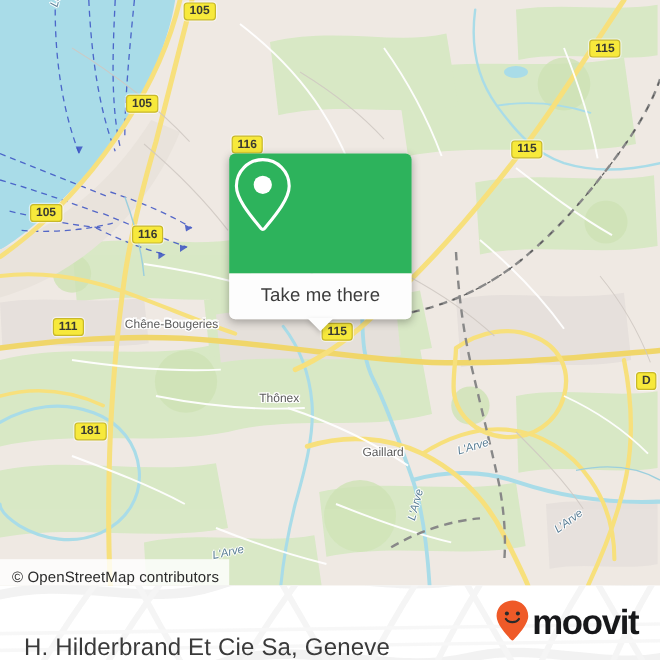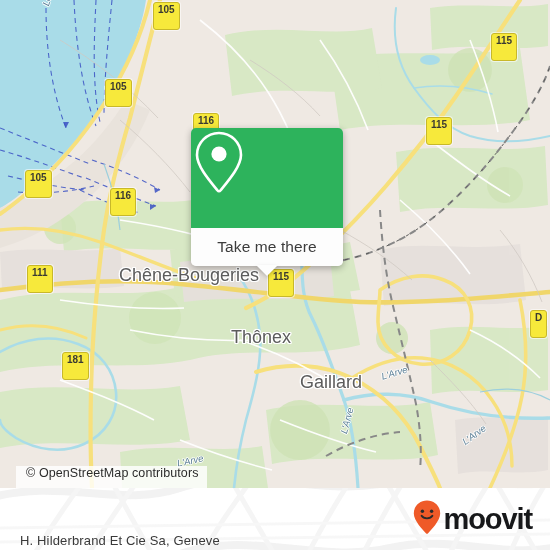--- a/index.html
+++ b/index.html
@@ -23,55 +23,54 @@
   .maplabel {
     position: absolute;
     color: #6b6b6b;
     font-family: "Liberation Sans", sans-serif;
     white-space: nowrap;
     text-shadow:
        1.2px 0 #fff, -1.2px 0 #fff, 0 1.2px #fff, 0 -1.2px #fff,
        1px 1px #fff, -1px -1px #fff, 1px -1px #fff, -1px 1px #fff;
     pointer-events: none;
   }
-  .town { font-size: 18px; color: #5c5c5c; margin-left: 15px; }
+  .town { font-size: 10px; color: #5c5c5c; }
   .river {
     font-size: 9.5px; color: #5b7f96; font-style: italic;
     text-shadow: 1px 0 #fff,-1px 0 #fff,0 1px #fff,0 -1px #fff;
   }
 
   
   .shield {
     position: absolute;
     background: #f7e93b;
     border: 1.4px solid #c8b82a;
     border-radius: 3px;
     color: #3a3a32;
     font-size: 10px;
     font-weight: bold;
     font-family: "Liberation Sans", sans-serif;
     line-height: 13px;
-    height: 28px;
+    height: 15px;
     padding: 0 4px;
     text-align: center;
     box-shadow: 0 0 0 1px rgba(255,255,255,.55);
   }
 
   
   #attribution {
     position: absolute;
     left: 0; bottom: 0;
     height: 22px;
     padding: 0 8px 0 10px;
-    display: flex; align-items: flex-start;
+    display: flex; align-items: flex-end;
     background: rgba(255,255,255,.82);
     font-size: 12.5px;
     color: #2b2b2b;
     letter-spacing: .1px;
-    margin-left: 16px;
   }
 
   
   #popup {
     position: absolute;
     left: 191px; top: 128px;
     width: 152px;
     border-radius: 5px;
     box-shadow: 0 2px 7px rgba(0,0,0,.30);
     overflow: visible;
@@ -120,21 +119,21 @@
     opacity: .9;
   }
   #footer-inner {
     position: relative;
     width: 100%; height: 100%;
     display: flex; align-items: center;
     justify-content: space-between;
     padding: 0 18px 0 20px;
   }
   #place-title {
-    font-size: 13px;
+    font-size: 20px;
     color: #3a3a3a;
     letter-spacing: .15px;
     margin-top: 42px;
   }
   #brand { display: flex; align-items: center; gap: 2px; }
   #brand-word {
     font-size: 29px;
     font-weight: bold;
     color: #17181a;
     letter-spacing: -1.1px;
@@ -286,34 +285,34 @@
       </g>
 
       <g fill="none" stroke="#9ccfdd" stroke-width="1.2">
         <path d="M104,164 C112,186 118,208 120,230"></path>
         <path d="M480,392 C508,386 532,390 550,400"></path>
       </g>
     </svg>
 
     <div class="maplabel town" style="left:104px;top:265px;">Chêne-Bougeries</div>
     <div class="maplabel town" style="left:216px;top:327px;">Thônex</div>
-    <div class="maplabel town" style="left:285px;top:372px;">Gaillard</div>
+    <div class="maplabel town" style="left:302px;top:372px;">Gaillard</div>
 
     <div class="maplabel river" style="left:40px;top:4px;transform:rotate(-74deg);transform-origin:left top;">Le Rh</div>
     <div class="maplabel river" style="left:380px;top:371px;transform:rotate(-16deg);transform-origin:left top;">L'Arve</div>
     <div class="maplabel river" style="left:338px;top:432px;transform:rotate(-75deg);transform-origin:left top;">L'Arve</div>
     <div class="maplabel river" style="left:460px;top:438px;transform:rotate(-36deg);transform-origin:left top;">L'Arve</div>
     <div class="maplabel river" style="left:176px;top:458px;transform:rotate(-12deg);transform-origin:left top;">L'Arve</div>
 
     <div class="shield" style="left:153px;top:2px;">105</div>
     <div class="shield" style="left:105px;top:79px;">105</div>
     <div class="shield" style="left:25px;top:170px;">105</div>
     <div class="shield" style="left:193px;top:113px;">116</div>
     <div class="shield" style="left:110px;top:188px;">116</div>
-    <div class="shield" style="left:27px;top:265px;text-align:right;">111</div>
+    <div class="shield" style="left:44px;top:265px;text-align:right;">111</div>
     <div class="shield" style="left:62px;top:352px;">181</div>
     <div class="shield" style="left:268px;top:269px;">115</div>
     <div class="shield" style="left:426px;top:117px;">115</div>
     <div class="shield" style="left:491px;top:33px;">115</div>
     <div class="shield" style="left:530px;top:310px;">D</div>
 
     <div id="attribution">
       <span>© OpenStreetMap contributors</span>
     </div>
 

